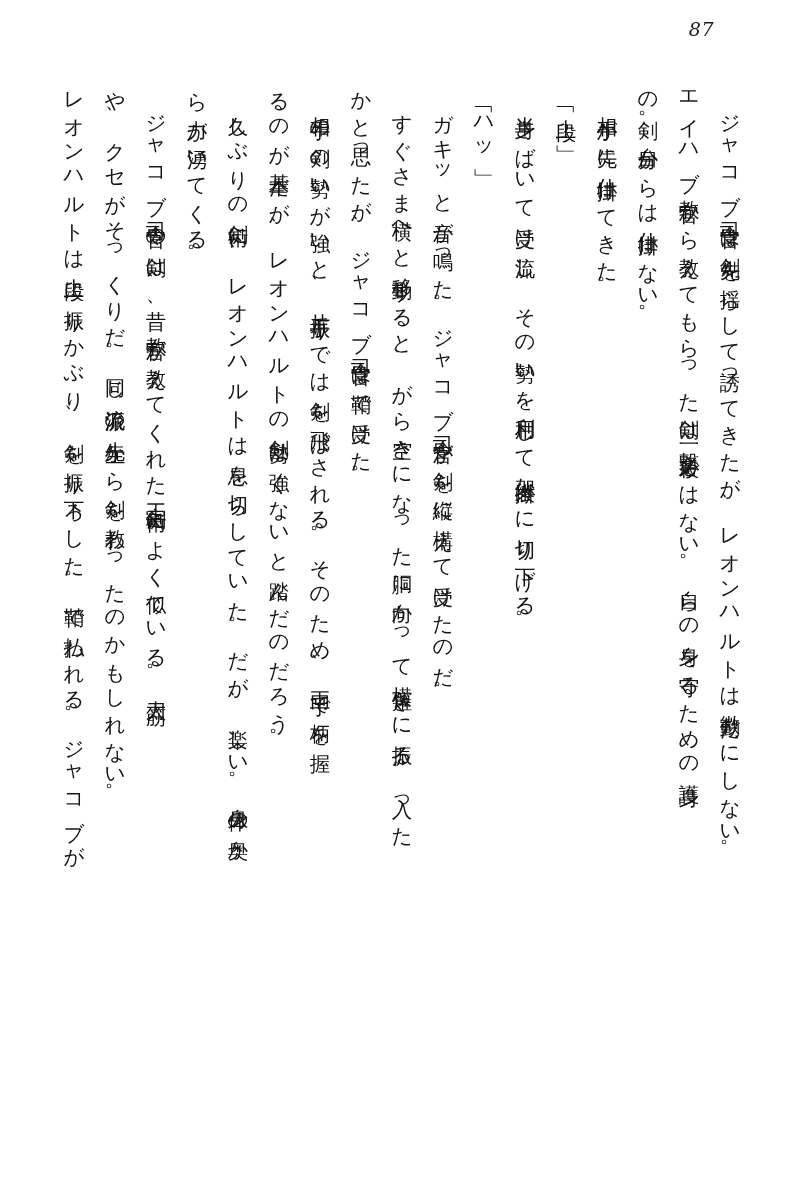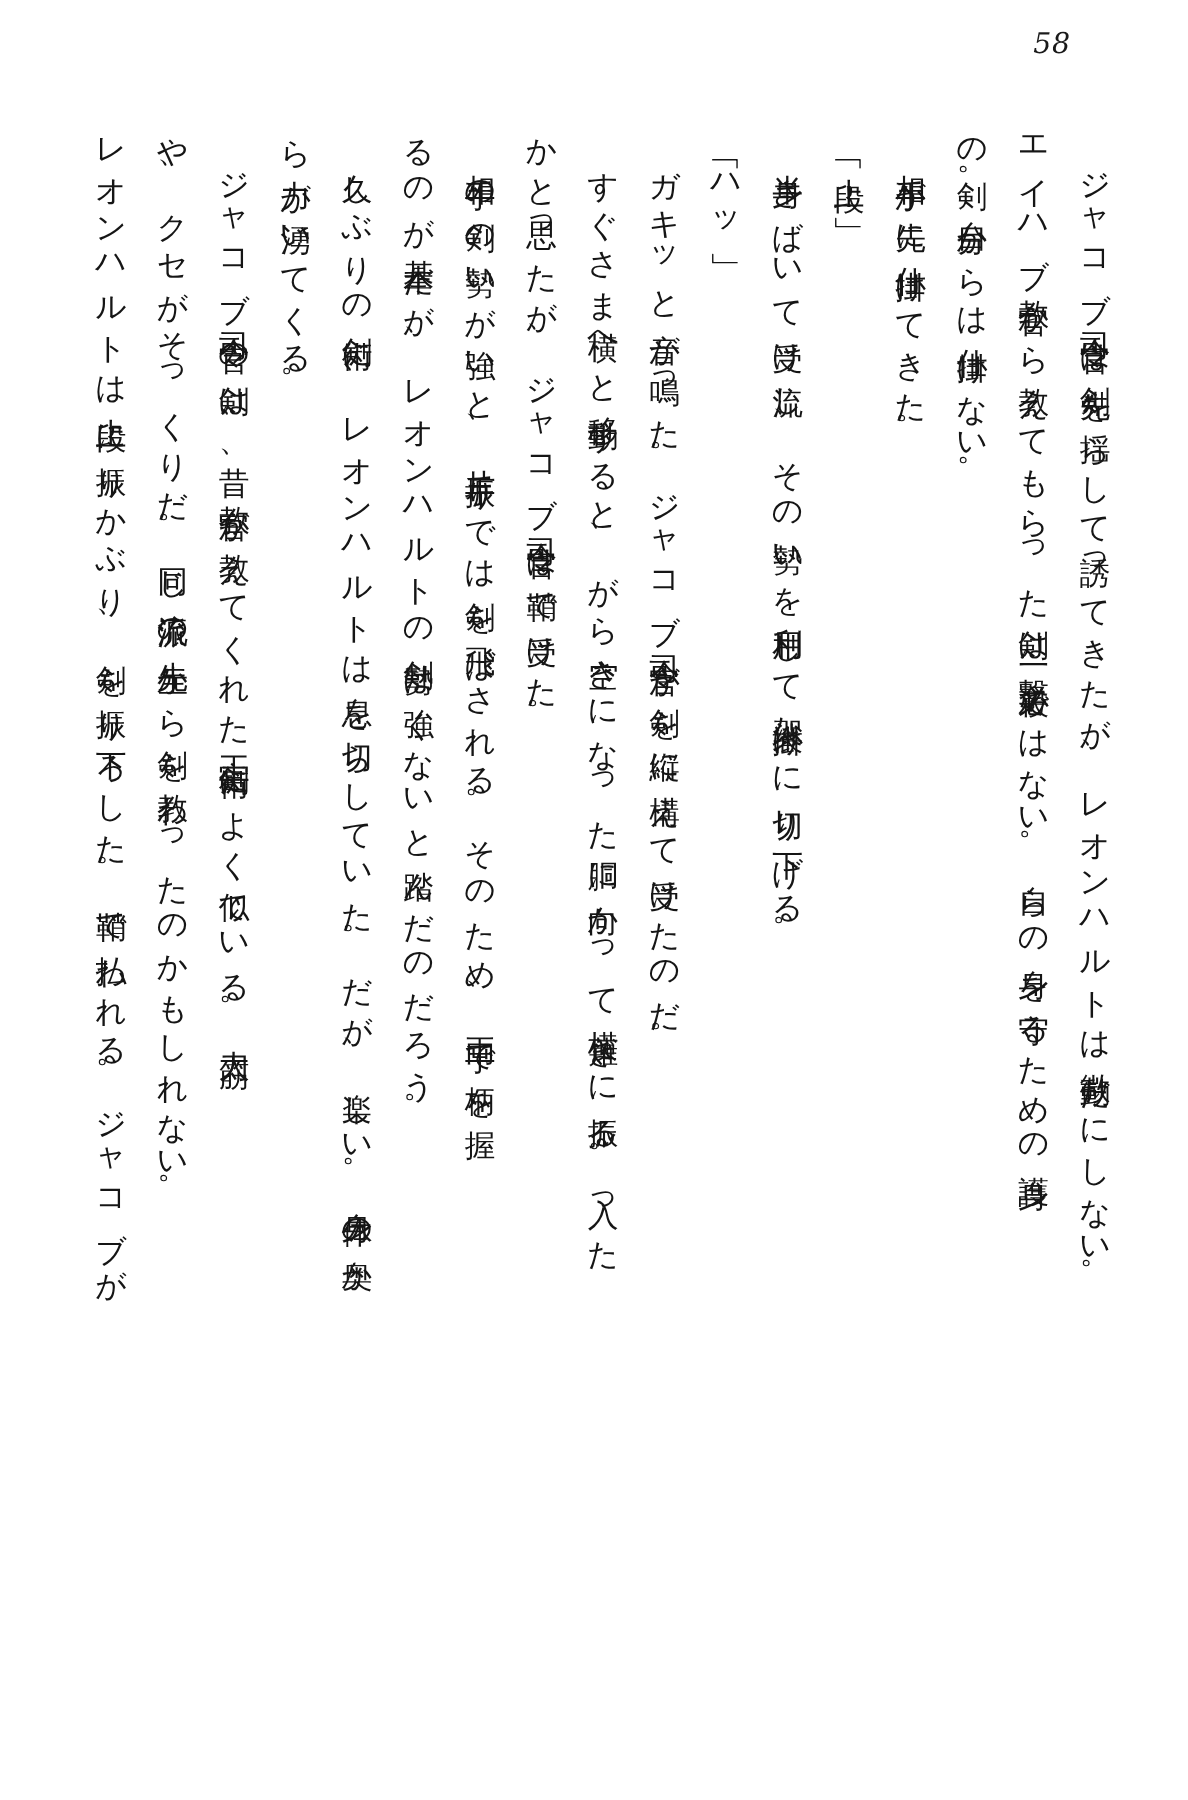--- a/index.html
+++ b/index.html
@@ -59,21 +59,21 @@
   }
   .vline.indent {
     padding-top: 22px;
   }
 </style>
 </head>
 <body>
 
 <div class="page">
 
-  <div class="page-number">58</div>
+  <div class="page-number">87</div>
 
   <div class="text-body">
     <div class="vline indent">ジャコブ司令官は剣先を揺らして誘ってきたが、レオンハルトは微動だにしない。</div>
     <div class="vline">エイハブ教官から教えてもらった剣は一撃必殺ではない。自らの身を守るための護身</div>
     <div class="vline">の剣。自分からは仕掛けない。</div>
     <div class="vline indent">相手が先に仕掛けてきた。</div>
     <div class="vline indent">「上段！」</div>
     <div class="vline indent">半身さばいて受け流し、その勢いを利用して袈裟掛けに切り下げる。</div>
     <div class="vline indent">「ハッ」</div>
     <div class="vline indent">ガキッと音が鳴った。ジャコブ司令官が剣を縦に構えて受けたのだ。</div>

